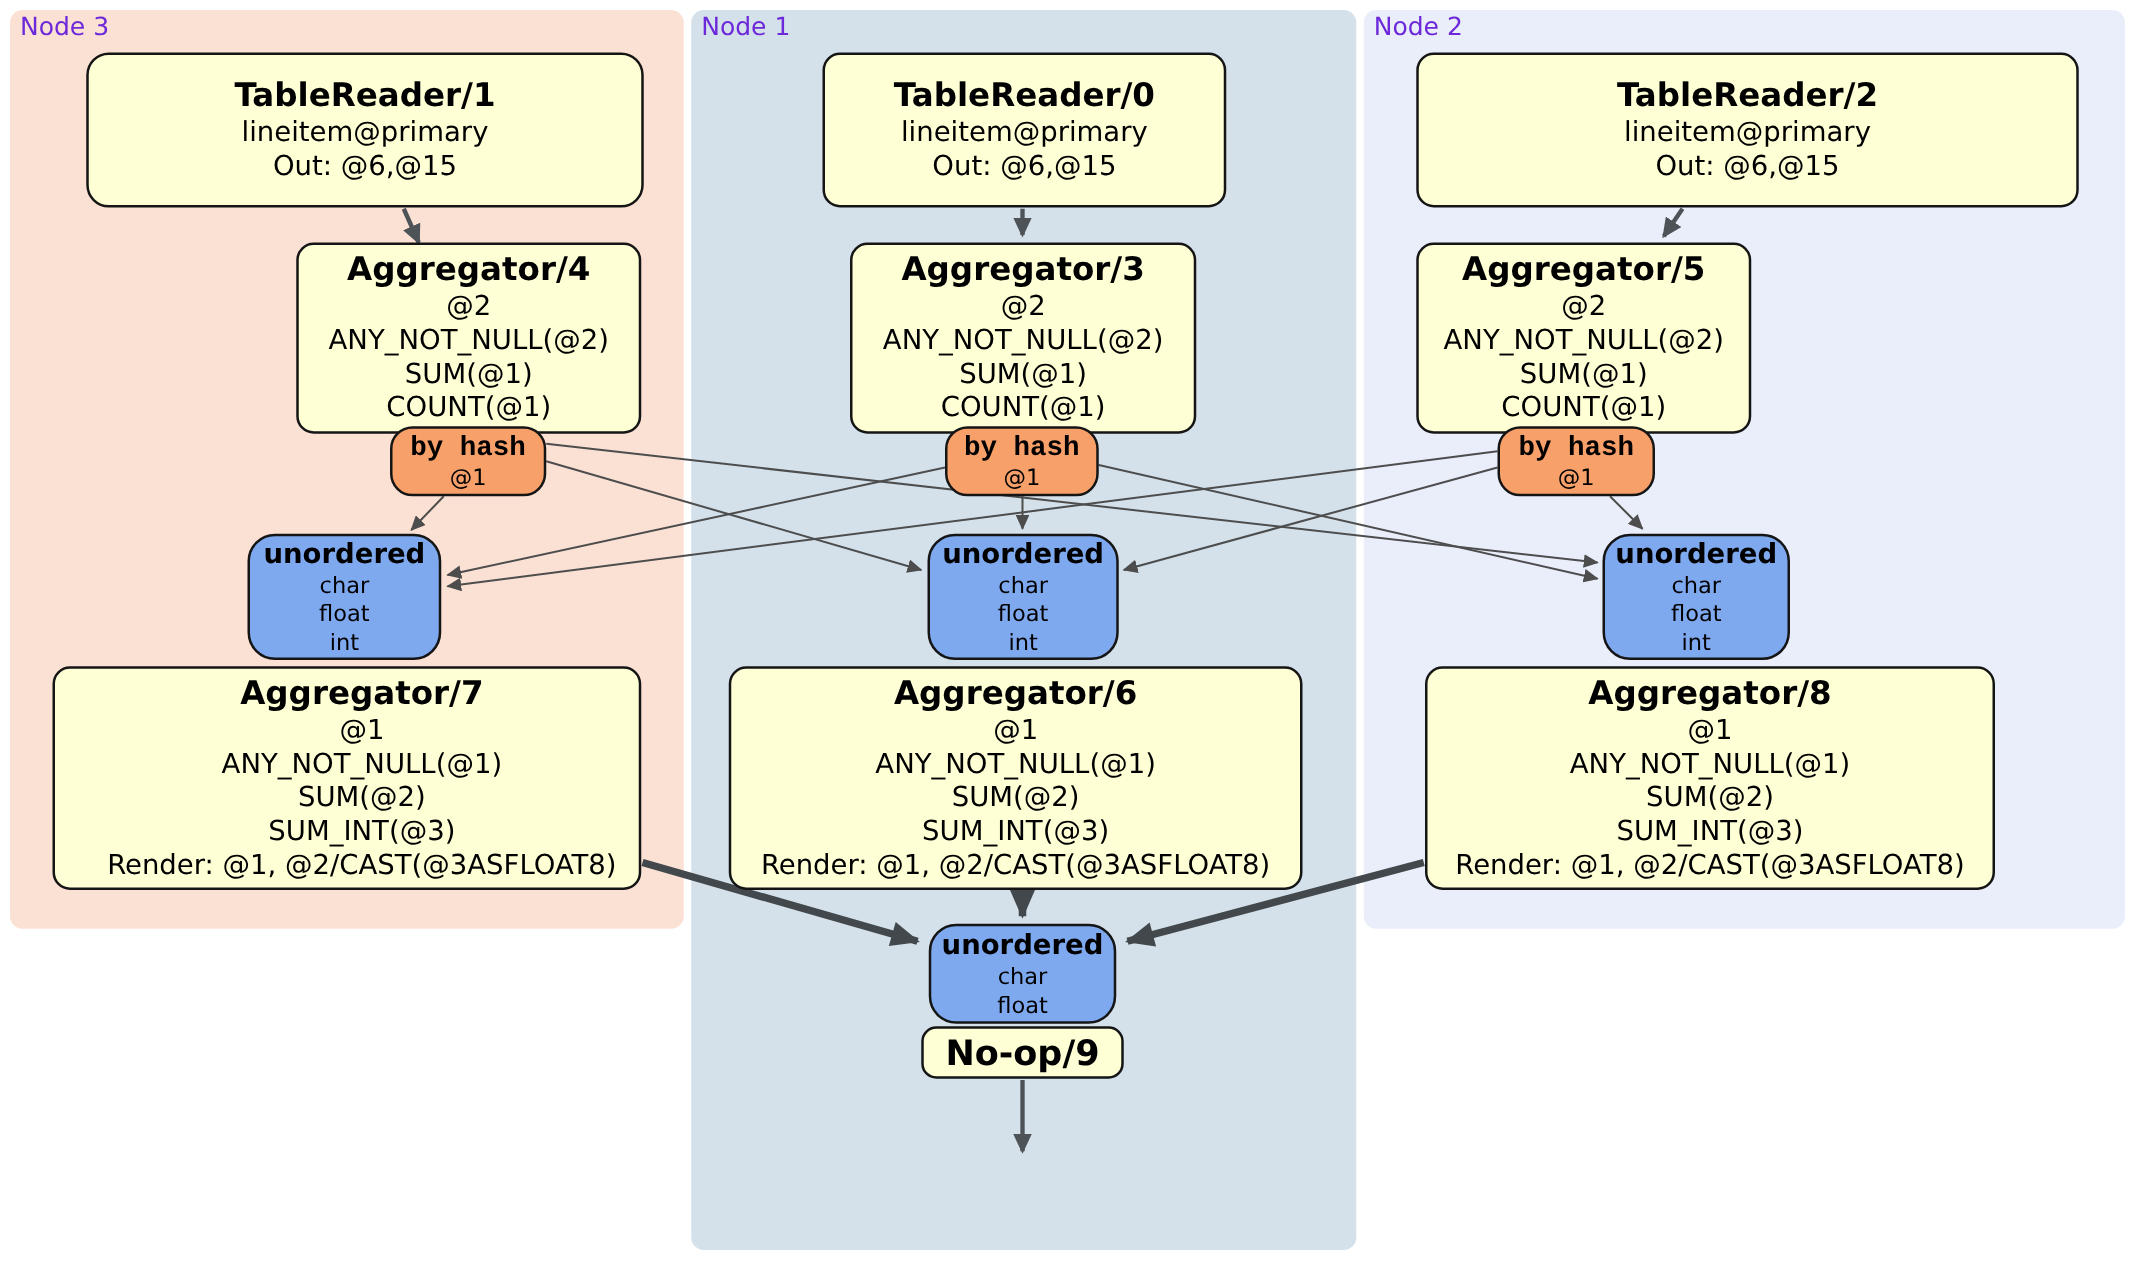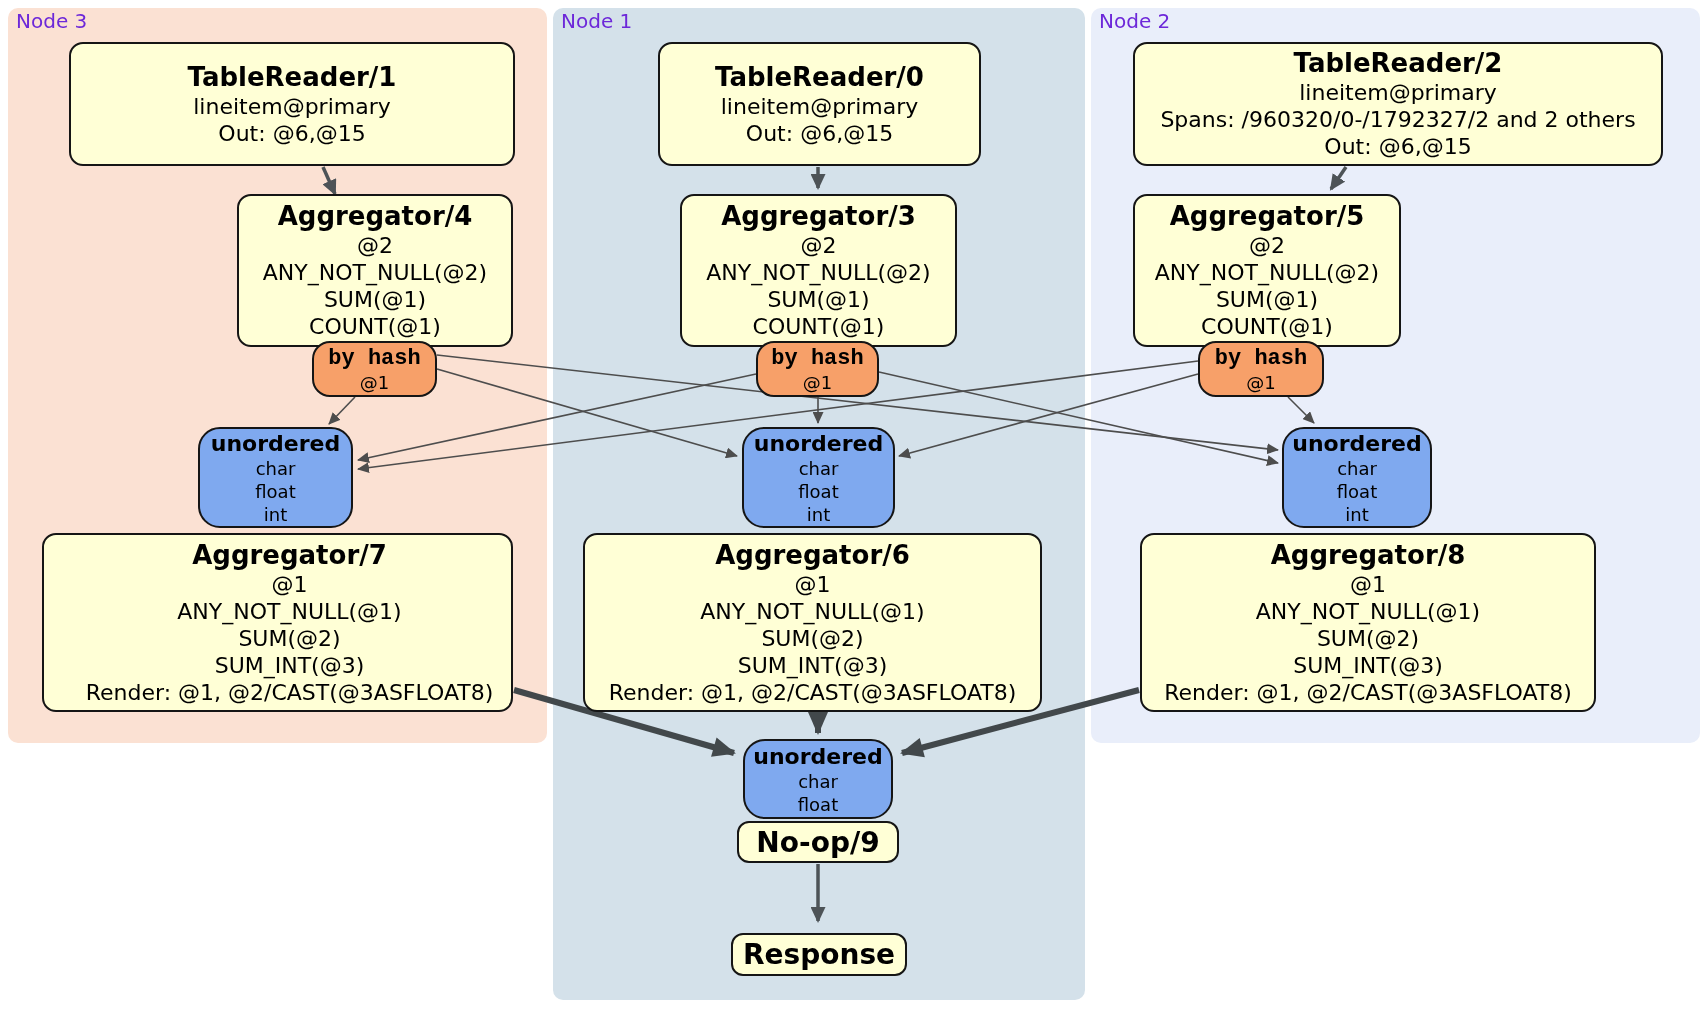--- a/index.html
+++ b/index.html
@@ -77,21 +77,21 @@
     <path d="M1198,374 L899,456" stroke="#4d4d4d" stroke-width="1.6" fill="none" marker-end="url(#mthin)"></path>
     <path d="M1198,361 L358,469" stroke="#4d4d4d" stroke-width="1.6" fill="none" marker-end="url(#mthin)"></path>
 
     <path d="M514,690 L734,753" stroke="#42484b" stroke-width="6" fill="none" marker-end="url(#mthick)"></path>
     <path d="M818,713 L818,733" stroke="#42484b" stroke-width="6" fill="none" marker-end="url(#mthick)"></path>
     <path d="M1139,690 L902,753" stroke="#42484b" stroke-width="6" fill="none" marker-end="url(#mthick)"></path>
 
     <path d="M818,864 L818,921" stroke="#4d5357" stroke-width="3.5" fill="none" marker-end="url(#mmed)"></path>
   </svg>
 
-  <div class="pbox" style="left:69px;top:42px;width:446px;height:124px;">
+  <div class="pbox" style="left:69px;top:42px;width:446px;height:124px;border-radius:18px;">
     <div class="title">TableReader/1</div>
     <div class="line">lineitem@primary</div>
     <div class="line">Out: @6,@15</div>
   </div>
   <div class="pbox" style="left:237px;top:194px;width:276px;height:153px;">
     <div class="title">Aggregator/4</div>
     <div class="line">@2</div>
     <div class="line">ANY_NOT_NULL(@2)</div>
     <div class="line">SUM(@1)</div>
     <div class="line">COUNT(@1)</div>
@@ -122,21 +122,20 @@
     <div class="line">@1</div>
     <div class="line">ANY_NOT_NULL(@1)</div>
     <div class="line">SUM(@2)</div>
     <div class="line">SUM_INT(@3)</div>
     <div class="line">Render: @1, @2/CAST(@3ASFLOAT8)</div>
   </div>
 
   <div class="pbox" style="left:1133px;top:42px;width:530px;height:124px;">
     <div class="title">TableReader/2</div>
     <div class="line">lineitem@primary</div>
-    <div class="line">Spans: /960320/0-/1792327/2 and 2 others</div>
     <div class="line">Out: @6,@15</div>
   </div>
   <div class="pbox" style="left:1133px;top:194px;width:268px;height:153px;">
     <div class="title">Aggregator/5</div>
     <div class="line">@2</div>
     <div class="line">ANY_NOT_NULL(@2)</div>
     <div class="line">SUM(@1)</div>
     <div class="line">COUNT(@1)</div>
   </div>
   <div class="pbox" style="left:1140px;top:533px;width:456px;height:179px;">
@@ -179,15 +178,14 @@
     <div class="line">float</div>
     <div class="line">int</div>
   </div>
 
   <div class="sync" style="left:743px;top:739px;width:150px;height:80px;">
     <div class="title">unordered</div>
     <div class="line">char</div>
     <div class="line">float</div>
   </div>
   <div class="endbox" style="left:737px;top:821px;width:162px;height:42px;">No-op/9</div>
-  <div class="endbox" style="left:731px;top:933px;width:176px;height:43px;">Response</div>
 
 </div>
 
 </body></html>

